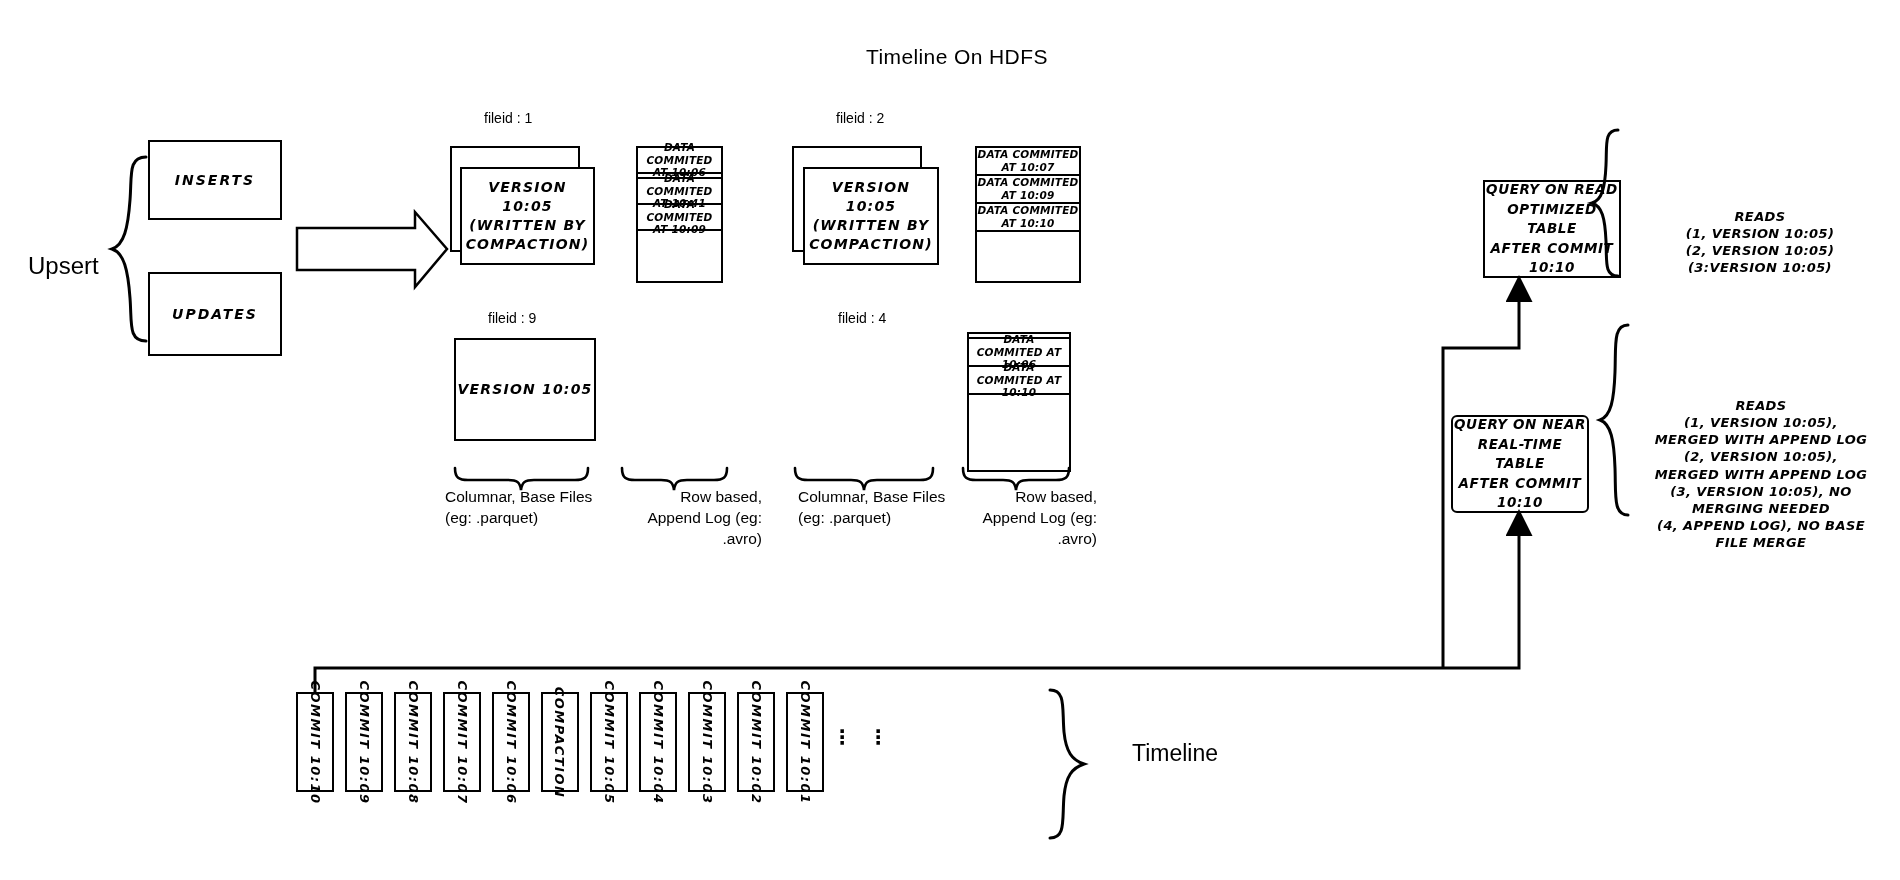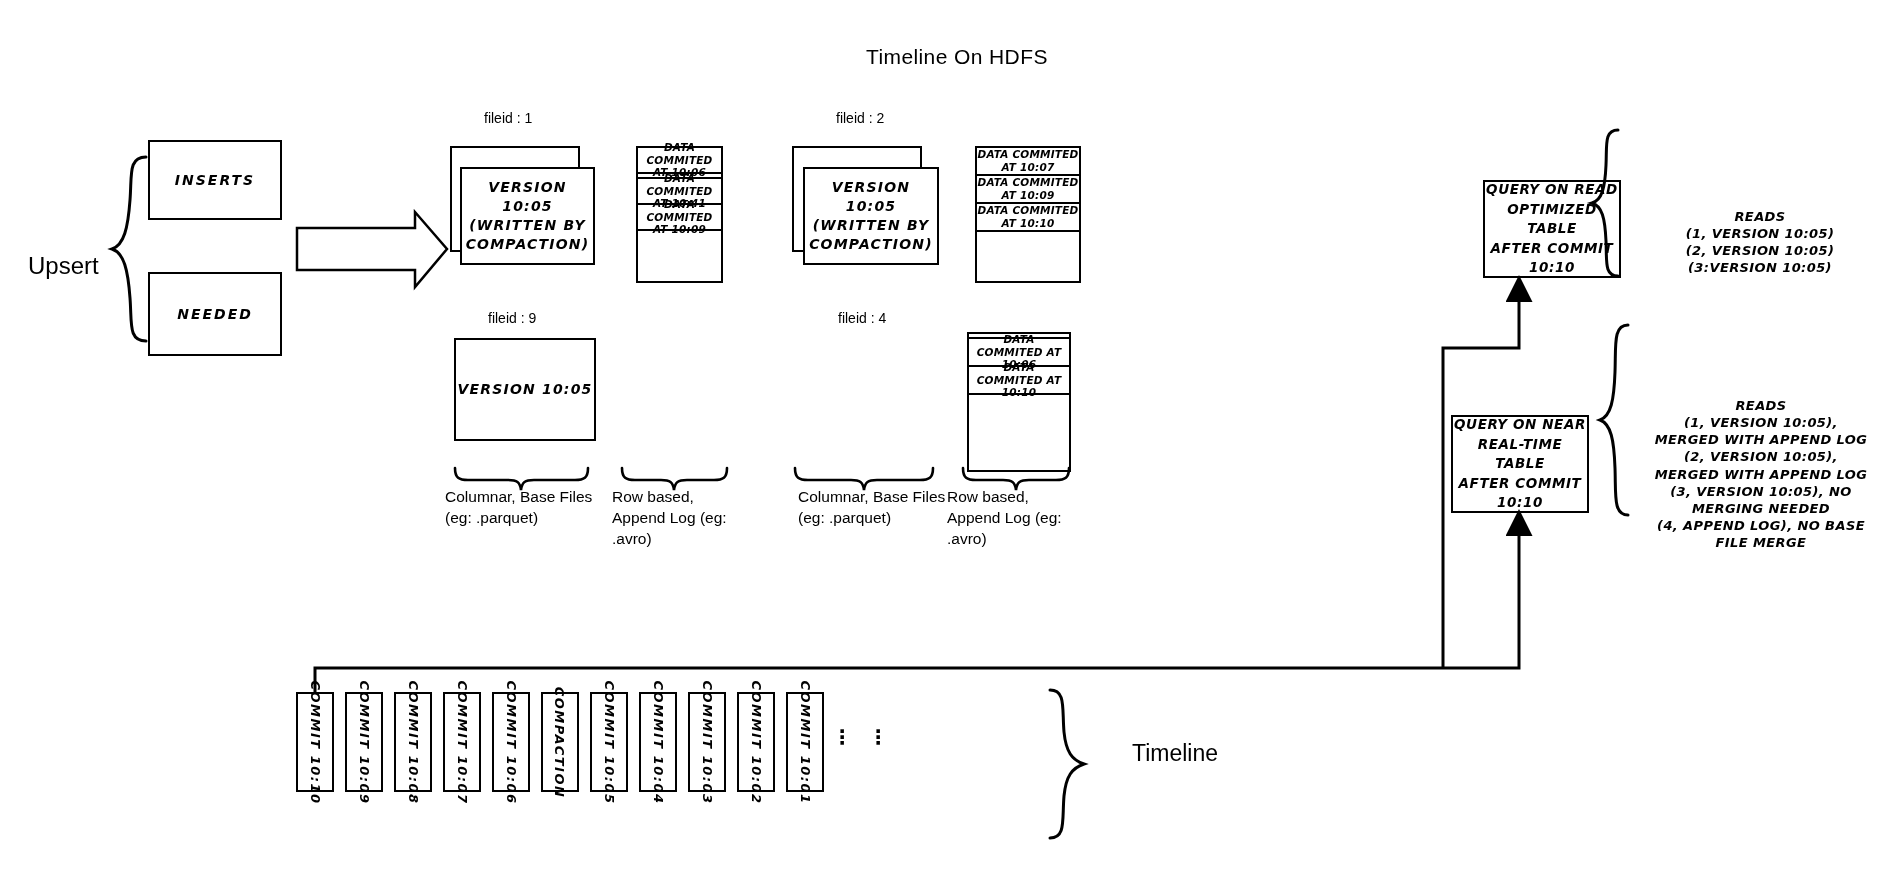--- a/index.html
+++ b/index.html
@@ -63,21 +63,21 @@
   }
 
   
   .reads-block{
     position:absolute;text-align:center;
     font-family:"DejaVu Sans", sans-serif;font-weight:700;font-style:italic;
     font-size:13px;letter-spacing:.4px;line-height:1.32;white-space:pre-line;
   }
   
   .caption{
-    position:absolute;text-align:left;
+    position:absolute;text-align:right;
     font-family:"Liberation Sans", sans-serif;font-size:15.5px;line-height:1.35;
     white-space:pre-line;
   }
 
   .commit-arrow-label{
     position:absolute;font-family:"Liberation Sans", sans-serif;font-size:16px;
     white-space:nowrap;
   }
   .fileid{
     position:absolute;font-family:"Liberation Sans", sans-serif;font-size:14px;
@@ -100,21 +100,21 @@
 
   <div class="title" style="left:866px;top:45px;">Timeline On HDFS</div>
 
   <div class="upsert-word" style="left:28px;top:232px;">Upsert</div>
 
   <div class="box upsert-box" style="left:148px;top:140px;width:134px;height:80px;">
     <span class="box-label">INSERTS</span>
   </div>
 
   <div class="box upsert-box" style="left:148px;top:272px;width:134px;height:84px;">
-    <span class="box-label">NEEDED</span>
+    <span class="box-label">UPDATES</span>
   </div>
 
   <div class="commit-arrow-label" style="left:320px;top:238px;">Commit 10:10</div>
 
   <div class="fileid" style="left:484px;top:110px;">fileid : 1</div>
 
   <div class="stack-back" style="left:450px;top:146px;width:130px;height:106px;"></div>
   <div class="box version-box" style="left:460px;top:167px;width:135px;height:98px;">
     <span class="box-label" style="white-space:pre-line;">VERSION 10:05
 (WRITTEN BY
@@ -179,21 +179,21 @@
 Append Log  (eg:
 .avro)</div>
 
   <div class="box query-box" style="left:1451px;top:180px;width:138px;height:98px;margin-left:32px;">
     <span class="box-label" style="white-space:pre-line;">QUERY ON READ
 OPTIMIZED TABLE
 AFTER COMMIT
 10:10</span>
   </div>
 
-  <div class="box query-box" style="left:1451px;top:415px;width:138px;height:98px;">
+  <div class="box query-box" style="left:1451px;top:415px;width:138px;height:98px;border-radius:6px;">
     <span class="box-label" style="white-space:pre-line;">QUERY ON NEAR
 REAL-TIME TABLE
 AFTER COMMIT
 10:10</span>
   </div>
 
   <div class="reads-block" style="left:1640px;top:208px;width:240px;">READS
 (1, VERSION 10:05)
 (2, VERSION 10:05)
 (3:VERSION 10:05)</div>

